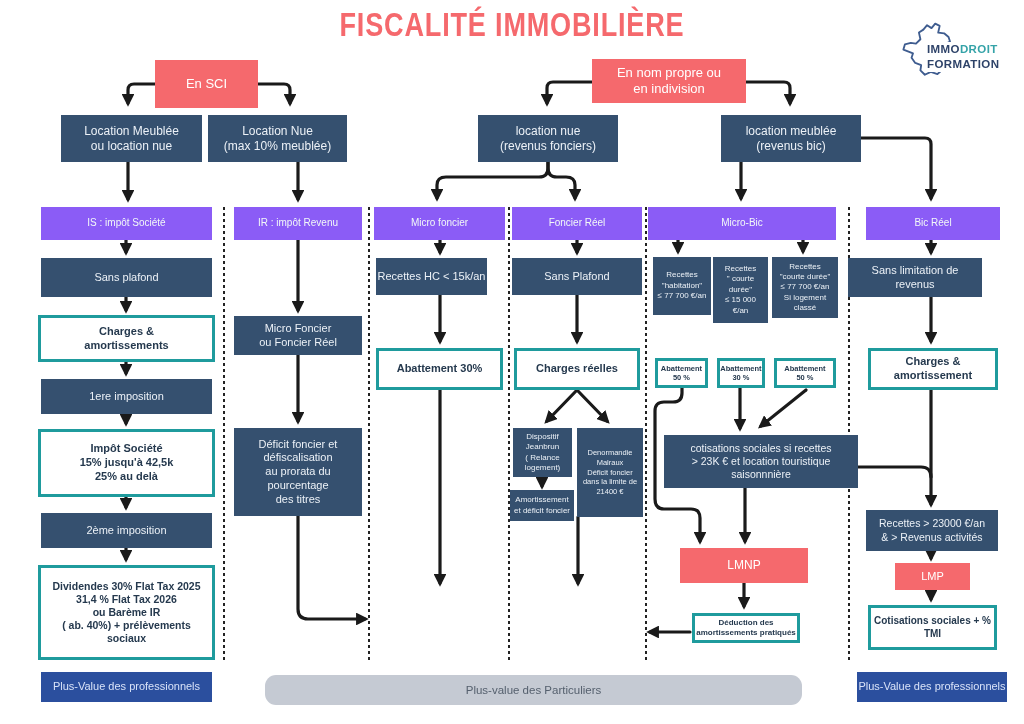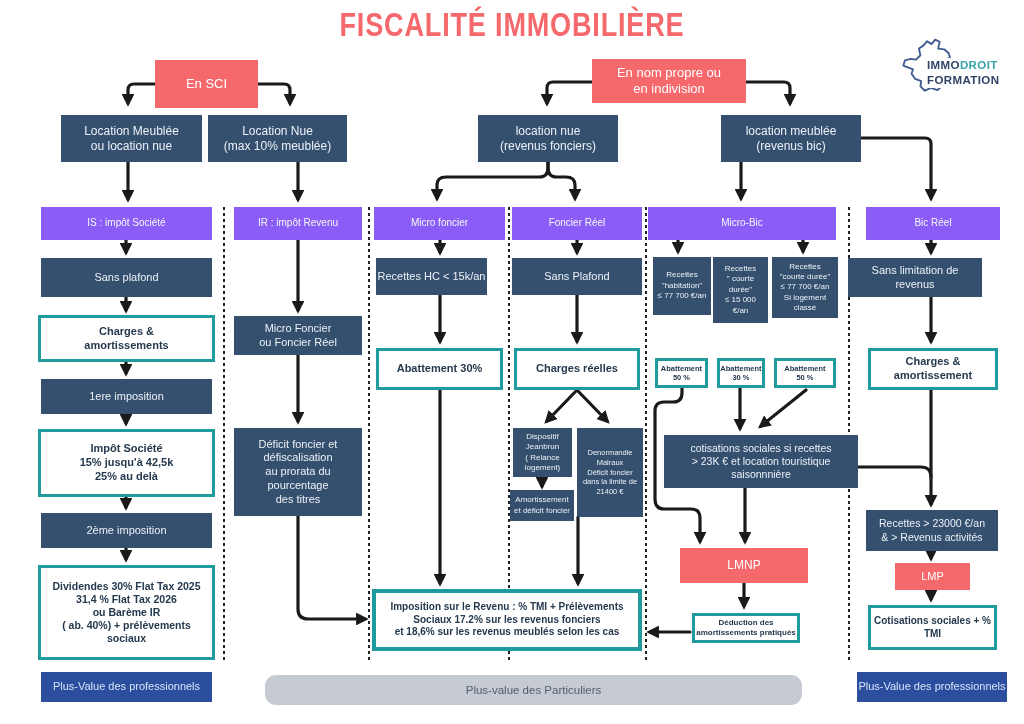--- a/index.html
+++ b/index.html
@@ -13,21 +13,21 @@
   .coral{background:#F5696D;color:#ffffff;font-size:13px;}
   .navy{background:#35506F;color:#ECF1F7;font-size:11px;}
   .teal{background:#8b5cf6;color:#F2F8F8;font-size:10px;}
   .white{background:#ffffff;border:3px solid #1F9B9D;color:#25394E;font-weight:bold;font-size:11px;}
   .royal{background:#2B4F9E;color:#D8E2F8;font-size:11px;}
   .gray{background:#C5CAD3;color:#55606E;font-size:11.5px;border-radius:11px;}
   .sep{position:absolute;top:207px;height:455px;width:2px;
        background:repeating-linear-gradient(to bottom,#222 0 3px,transparent 3px 6px);}
   .small{font-size:8px;line-height:1.3;}
   svg.flow{position:absolute;left:0;top:0;pointer-events:none;}
-  .logo{position:absolute;left:893px;top:36px;width:130px;height:78px;}
+  .logo{position:absolute;left:893px;top:20px;width:130px;height:78px;}
   .logo-text{position:absolute;left:32px;top:22px;font-size:11.5px;font-weight:bold;
              letter-spacing:0.4px;line-height:1.3;background:#fff;padding:0 2px;}
   .c-immo{color:#2E4369;} .c-droit{color:#35A3A8;} .c-formation{color:#2E4369;display:block;}
 </style>
 </head>
 <body>
 
 <div id="canvas">
 
   <div class="title">FISCALITÉ IMMOBILIÈRE</div>
@@ -187,18 +187,15 @@
 revenus</div>
   <div class="box white" style="left:868px;top:348px;width:130px;height:42px">Charges &amp;
 amortissement</div>
   <div class="box navy" style="left:866px;top:510px;width:132px;height:41px;font-size:10.5px">Recettes  &gt; 23000 €/an
 &amp; &gt; Revenus activités</div>
   <div class="box coral" style="left:895px;top:563px;width:75px;height:27px;font-size:11px">LMP</div>
   <div class="box white" style="left:868px;top:605px;width:129px;height:45px;font-size:10px">Cotisations sociales + %
 TMI</div>
   <div class="box royal" style="left:857px;top:672px;width:150px;height:30px">Plus-Value des professionnels</div>
 
-  <div class="box white" style="left:372px;top:589px;width:270px;height:62px;font-size:10px;border-width:4px">Imposition sur le Revenu : % TMI + Prélèvements
-Sociaux 17.2% sur les revenus fonciers
-et 18,6% sur les revenus meublés selon les cas</div>
   <div class="box gray" style="left:265px;top:675px;width:537px;height:30px">Plus-value des Particuliers</div>
 
 </div>
 
 </body></html>

